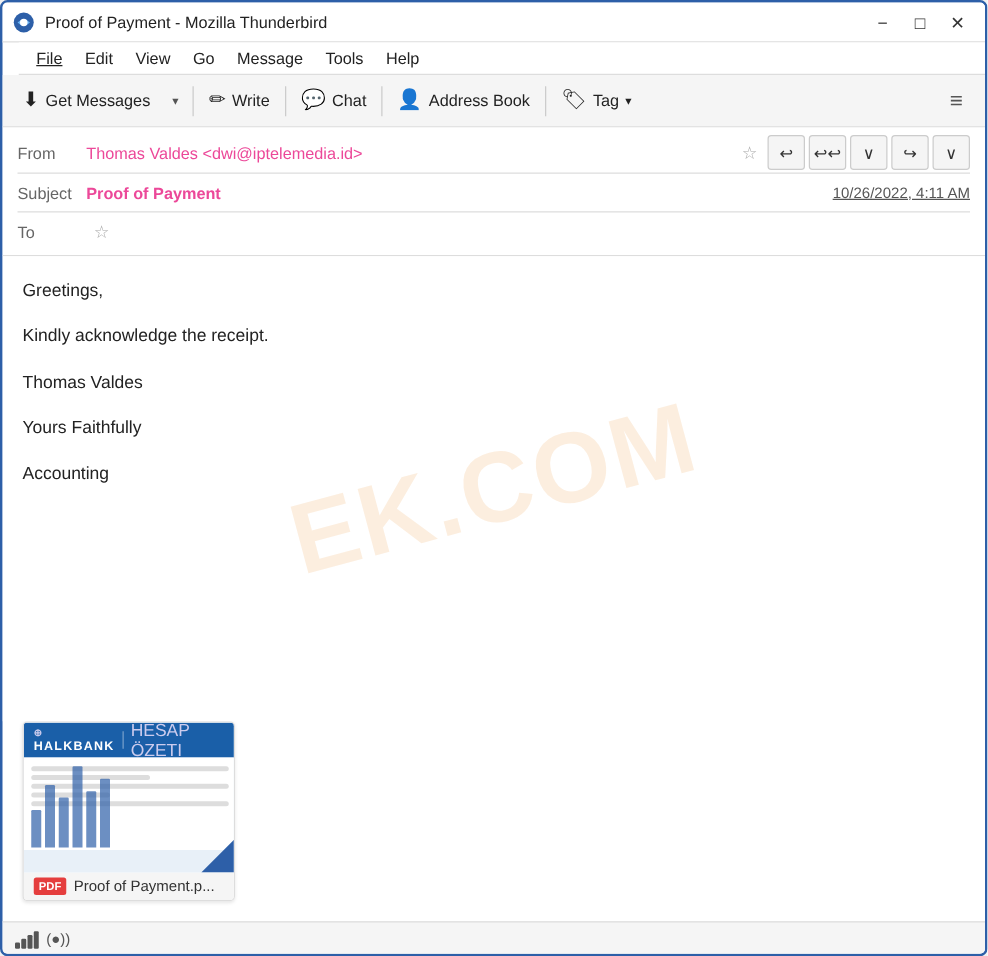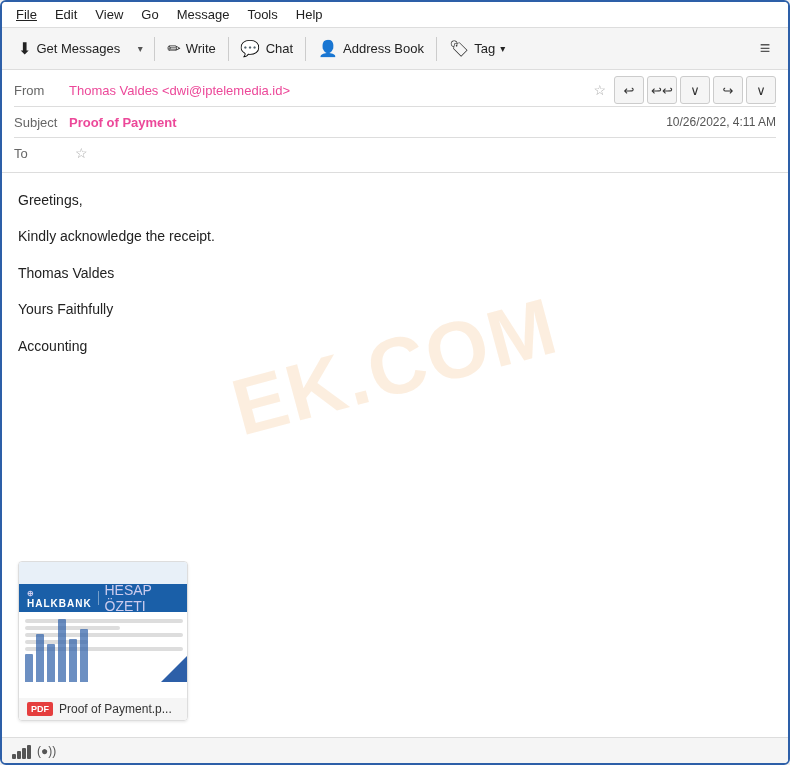--- a/index.html
+++ b/index.html
@@ -66,20 +66,21 @@
     
     .menu-bar {
       background: #fff;
       height: 26px;
       display: flex;
       align-items: center;
       padding: 0 6px;
       border-bottom: 1px solid #ddd;
       flex-shrink: 0;
       gap: 2px;
+      margin-left: 13px;
     }
     .menu-item {
       padding: 2px 8px;
       font-size: 13px;
       cursor: pointer;
       border-radius: 3px;
       color: #222;
       text-decoration: none;
       position: relative;
     }
@@ -185,20 +186,21 @@
       display: flex;
       align-items: center;
       justify-content: center;
       font-size: 13px;
       color: #333;
     }
     .header-date {
       font-size: 12px;
       color: #555;
       margin-left: auto;
+      text-decoration: underline;
     }
     .star-icon {
       color: #aaa;
       font-size: 14px;
       margin-left: 6px;
       cursor: pointer;
     }
     .divider-line {
       height: 1px;
       background: #ddd;
@@ -262,21 +264,20 @@
       position: relative;
       overflow: hidden;
     }
     .halkbank-header {
       background: #1a5fa8;
       height: 28px;
       display: flex;
       align-items: center;
       padding: 0 8px;
       gap: 6px;
-      margin-top: 22px;
     }
     .halkbank-logo {
       color: #fff;
       font-size: 10px;
       font-weight: bold;
       letter-spacing: 1px;
     }
     .halkbank-logo span { font-size: 8px; color: #cce; }
     .halkbank-divider {
       width: 1px;
@@ -312,21 +313,20 @@
       width: 8px;
       border-radius: 1px 1px 0 0;
       opacity: 0.7;
     }
     .attachment-footer {
       background: #f5f5f5;
       display: flex;
       align-items: center;
       padding: 4px 8px;
       gap: 6px;
-      margin-top: 16px;
     }
     .pdf-icon {
       background: #e53e3e;
       color: #fff;
       font-size: 9px;
       font-weight: bold;
       padding: 2px 4px;
       border-radius: 2px;
     }
     .attachment-name {
@@ -369,20 +369,35 @@
     .signal-text {
       font-size: 12px;
       color: #555;
     }
   </style>
 </head>
 <body>
 
 <div class="window">
 
+  <div class="title-bar">
+    <div class="title-bar-icon">
+      <svg viewBox="0 0 18 18" xmlns="http://www.w3.org/2000/svg">
+        <circle cx="9" cy="9" r="8" fill="#2d5fa8"></circle>
+        <path d="M4 9 Q9 4 14 9 Q9 14 4 9Z" fill="#6ab4f5"></path>
+        <circle cx="9" cy="9" r="3" fill="#fff"></circle>
+      </svg>
+    </div>
+    <span class="title-bar-title">Proof of Payment - Mozilla Thunderbird</span>
+    <div class="title-bar-controls">
+      <button class="title-bar-btn">−</button>
+      <button class="title-bar-btn">□</button>
+      <button class="title-bar-btn close">✕</button>
+    </div>
+  </div>
 
   <div class="menu-bar">
     <span class="menu-item underline">File</span>
     <span class="menu-item">Edit</span>
     <span class="menu-item">View</span>
     <span class="menu-item">Go</span>
     <span class="menu-item">Message</span>
     <span class="menu-item">Tools</span>
     <span class="menu-item">Help</span>
   </div>

